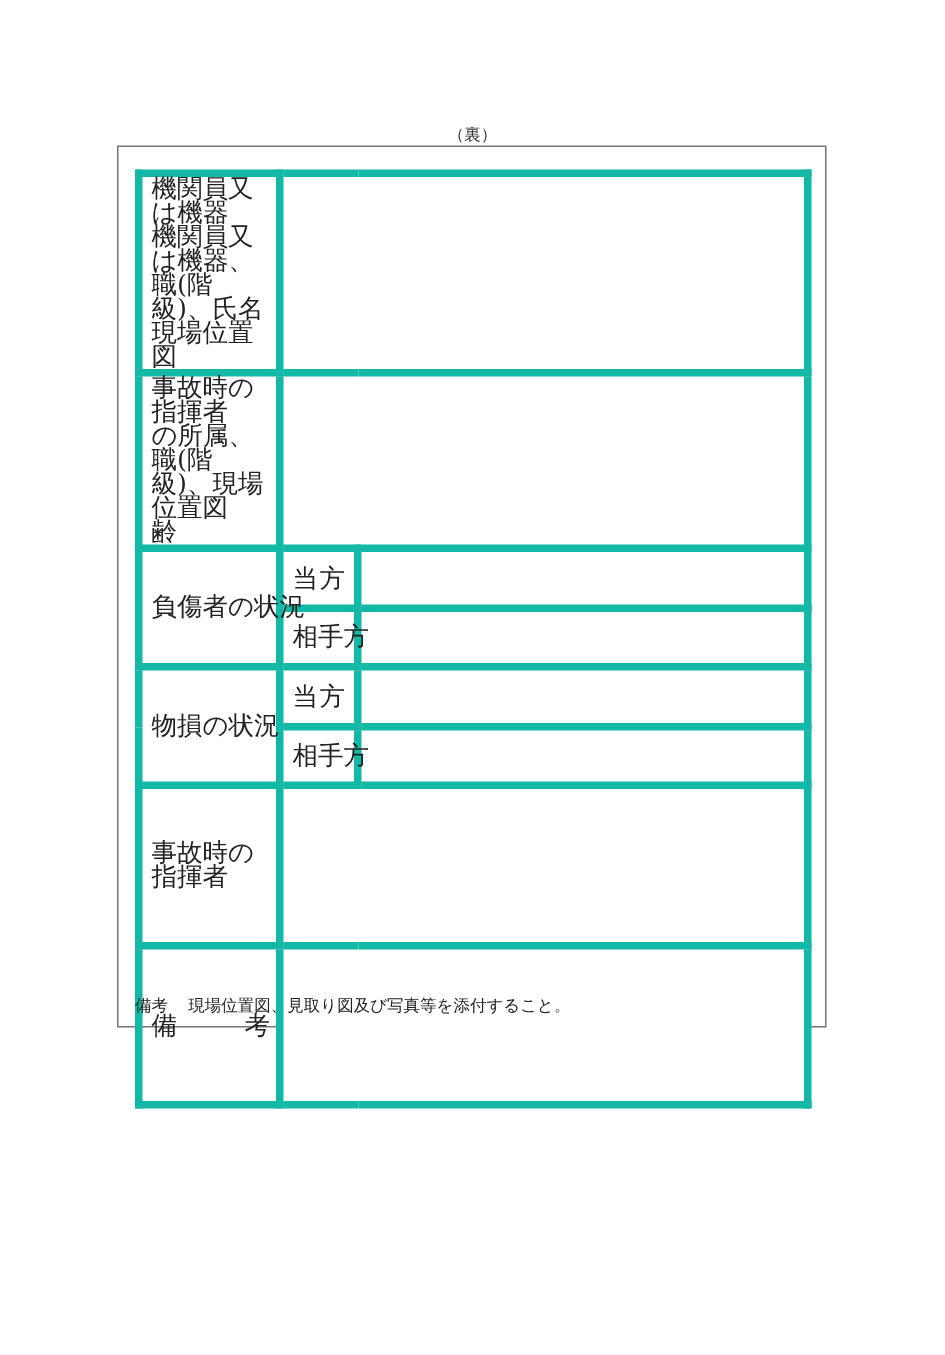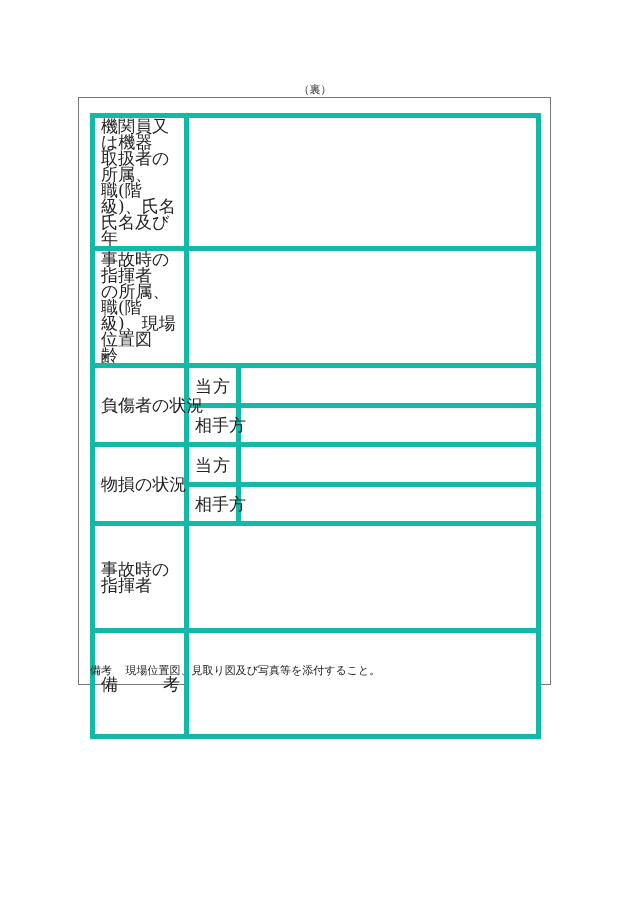--- a/index.html
+++ b/index.html
@@ -45,23 +45,23 @@
 <table class="form-table">
   <colgroup>
     <col style="width:94px">
       <col style="width:52px">
       <col>
   </colgroup>
   <tbody>
       <tr style="height:87px">
     <td class="label">
       <div>機関員又は機器</div>
-      <div>取扱者の所属、</div>
+      <div>機関員又は機器、</div>
       <div>職(階級)、氏名</div>
-      <div>氏名及び年</div>
+      <div>現場位置図</div>
     </td>
     <td class="input" colspan="2"></td>
   </tr>
   <tr style="height:96px">
     <td class="label">
       <div>事故時の指揮者</div>
       <div>の所属、職(階</div>
       <div>級)、現場位置図</div>
       <div>齢</div>
     </td>

